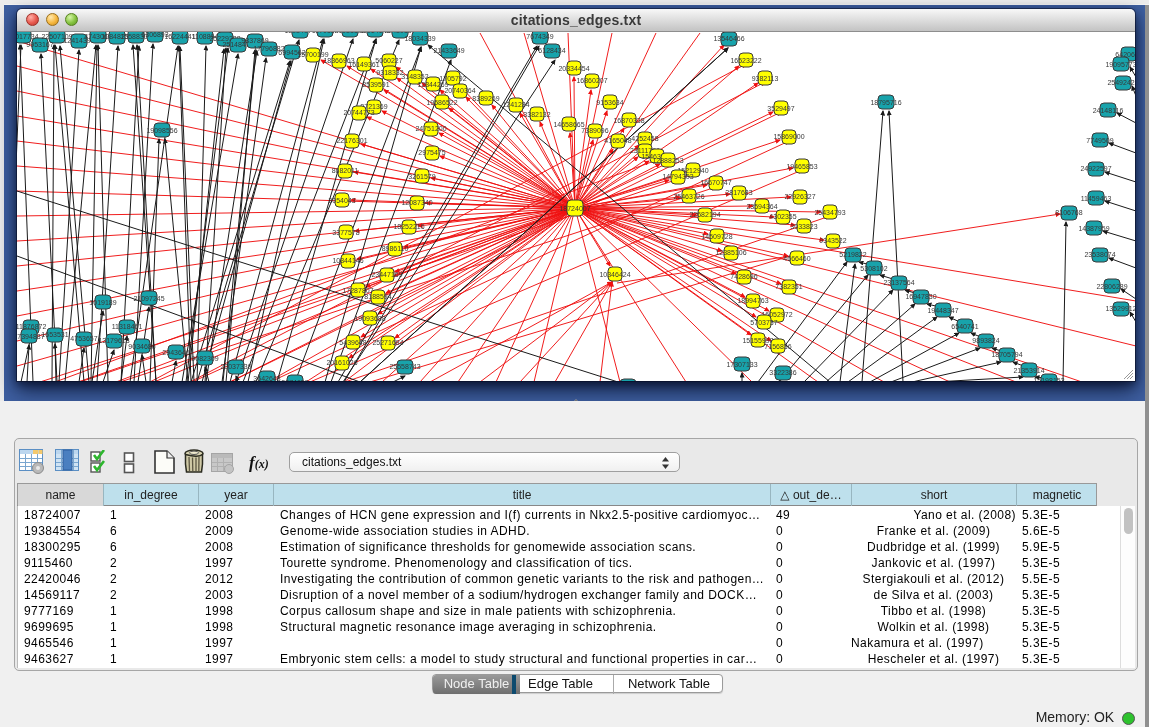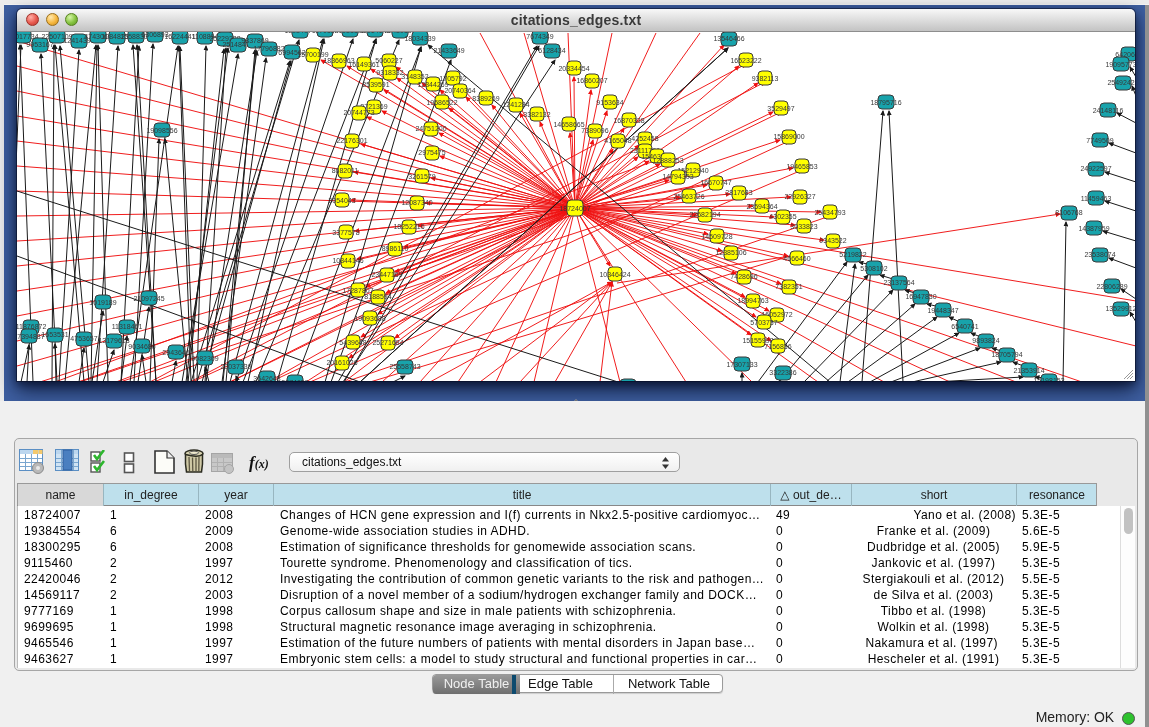--- a/index.html
+++ b/index.html
@@ -646,21 +646,21 @@
         <path d="M4.5 12 L8 7.5 L1 7.5 Z" fill="#333"></path>
       </svg>
 </div>
 <div class="thead">
 <div class="th" style="left:0;width:86px;background:#d8d8d8">name</div>
 <div class="th" style="left:86px;width:95px">in_degree</div>
 <div class="th" style="left:181px;width:75px">year</div>
 <div class="th" style="left:256px;width:497px">title</div>
 <div class="th" style="left:753px;width:81px">△ out_de…</div>
 <div class="th" style="left:834px;width:165px">short</div>
-<div class="th" style="left:999px;width:80px;border-right:none">resonance</div>
+<div class="th" style="left:999px;width:80px;border-right:none">magnetic</div>
 </div>
 <div class="tbody"></div>
 <div style="position:absolute;left:0;top:0">
       <div class="row" style="top:106px">
 <span style="left:24px">18724007</span>
         <span style="left:110px">1</span>
         <span style="left:205px">2008</span>
         <span style="left:280px">Changes of HCN gene expression and I(f) currents in Nkx2.5-positive cardiomyoc…</span>
         <span style="left:776px">49</span>
         <span style="left:851px;width:165px;text-align:right">Yano et al. (2008)</span>
@@ -674,21 +674,21 @@
         <span style="left:776px">0</span>
         <span style="left:851px;width:165px;text-align:center">Franke et al. (2009)</span>
         <span style="left:1022px">5.6E-5</span>
 </div>
 <div class="row" style="top:138px">
 <span style="left:24px">18300295</span>
         <span style="left:110px">6</span>
         <span style="left:205px">2008</span>
         <span style="left:280px">Estimation of significance thresholds for genomewide association scans.</span>
         <span style="left:776px">0</span>
-        <span style="left:851px;width:165px;text-align:center">Dudbridge et al. (2005)</span>
+        <span style="left:851px;width:165px;text-align:center">Dudbridge et al. (1999)</span>
         <span style="left:1022px">5.9E-5</span>
 </div>
 <div class="row" style="top:154px">
 <span style="left:24px">9115460</span>
         <span style="left:110px">2</span>
         <span style="left:205px">1997</span>
         <span style="left:280px">Tourette syndrome. Phenomenology and classification of tics.</span>
         <span style="left:776px">0</span>
         <span style="left:851px;width:165px;text-align:center">Jankovic et al. (1997)</span>
         <span style="left:1022px">5.3E-5</span>
@@ -726,32 +726,31 @@
         <span style="left:205px">1998</span>
         <span style="left:280px">Structural magnetic resonance image averaging in schizophrenia.</span>
         <span style="left:776px">0</span>
         <span style="left:851px;width:165px;text-align:center">Wolkin et al. (1998)</span>
         <span style="left:1022px">5.3E-5</span>
 </div>
 <div class="row" style="top:234px">
 <span style="left:24px">9465546</span>
         <span style="left:110px">1</span>
         <span style="left:205px">1997</span>
-        <span style="left:280px">Estimation of the future numbers of patients with mental disorders in Japan base…</span>
-        <span style="left:776px">0</span>
-        <span style="left:833px;width:165px;text-align:right">Nakamura et al. (1997)</span>
+        <span style="left:776px">0</span>
+        <span style="left:851px;width:165px;text-align:left">Nakamura et al. (1997)</span>
         <span style="left:1022px">5.3E-5</span>
 </div>
 <div class="row" style="top:250px">
 <span style="left:24px">9463627</span>
         <span style="left:110px">1</span>
         <span style="left:205px">1997</span>
         <span style="left:280px">Embryonic stem cells: a model to study structural and functional properties in car…</span>
         <span style="left:776px">0</span>
-        <span style="left:851px;width:165px;text-align:center">Hescheler et al. (1991)</span>
+        <span style="left:851px;width:165px;text-align:center">Hescheler et al. (1997)</span>
         <span style="left:1022px">5.3E-5</span>
 </div>
 </div>
 <div class="scroll">
       <div class="thumb"></div>
     </div>
 <div class="tabs">
 <div class="tab" style="left:0;width:87px;background:linear-gradient(#9a9a9a,#6e6e6e);color:#f0f0f0;border-radius:3px 0 0 3px">Node Table</div>
 <div class="tab" style="left:79px;width:93px;border-left:4px solid #0c4a6e">Edge Table</div>
 <div class="tab" style="left:180px;width:111px;border-left:1px solid #aaa">Network Table</div>

